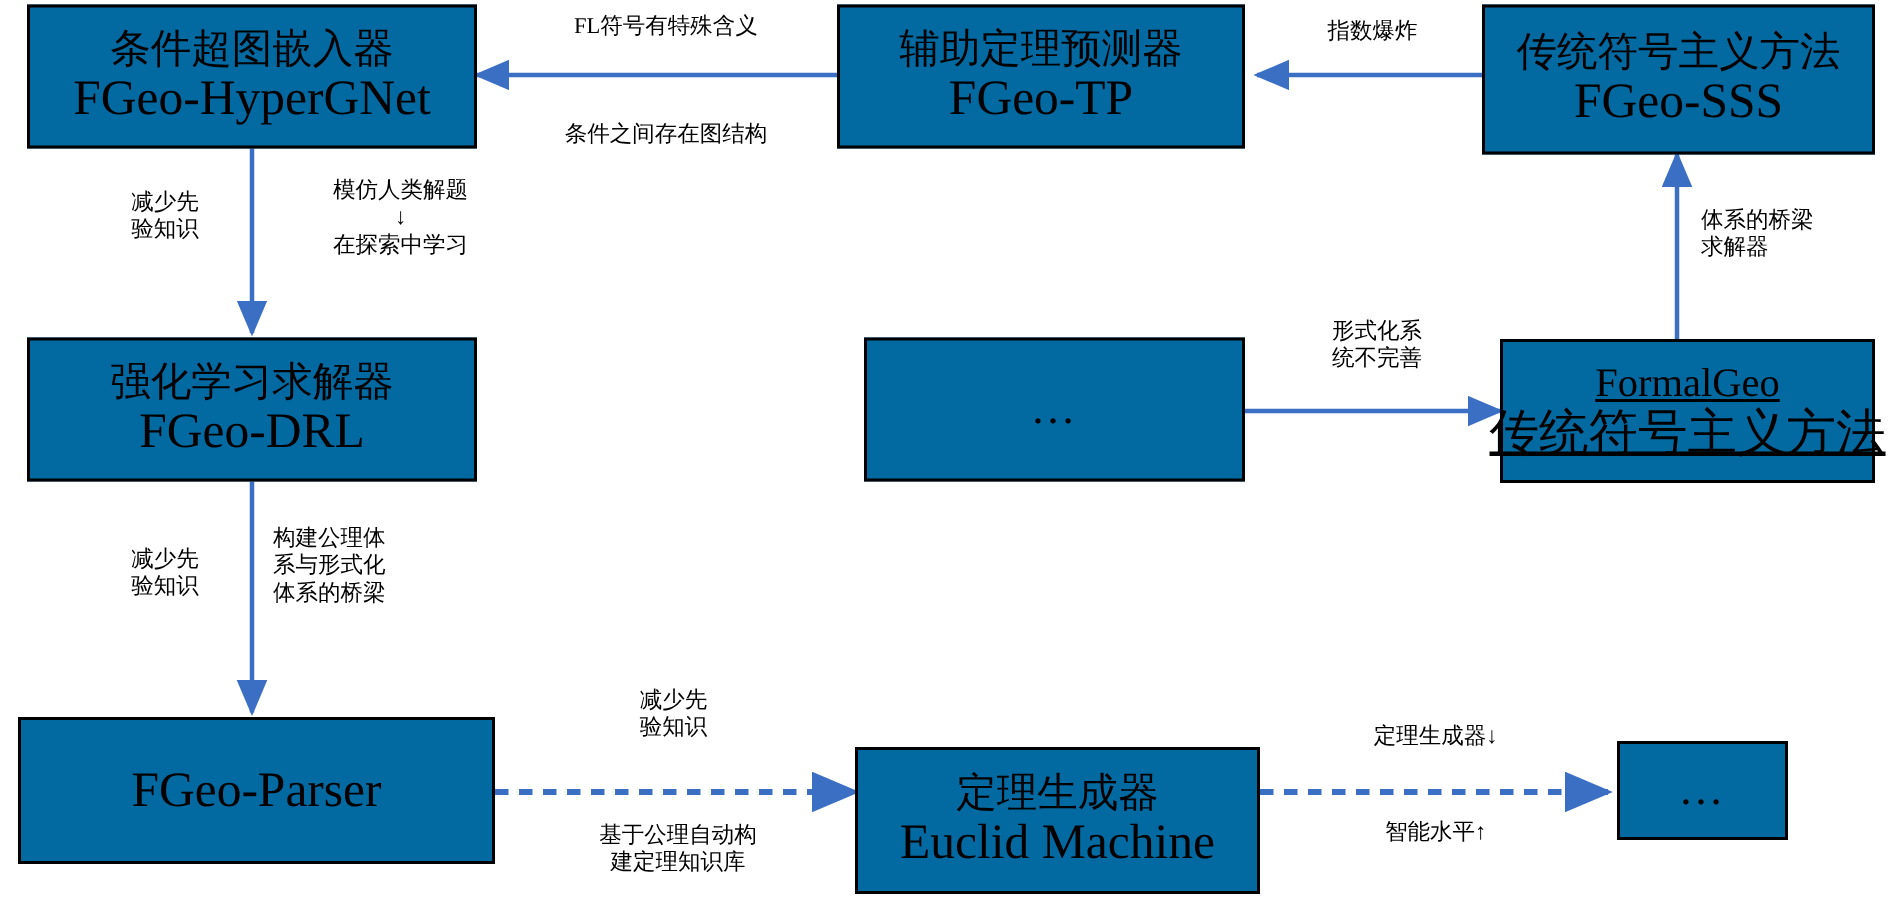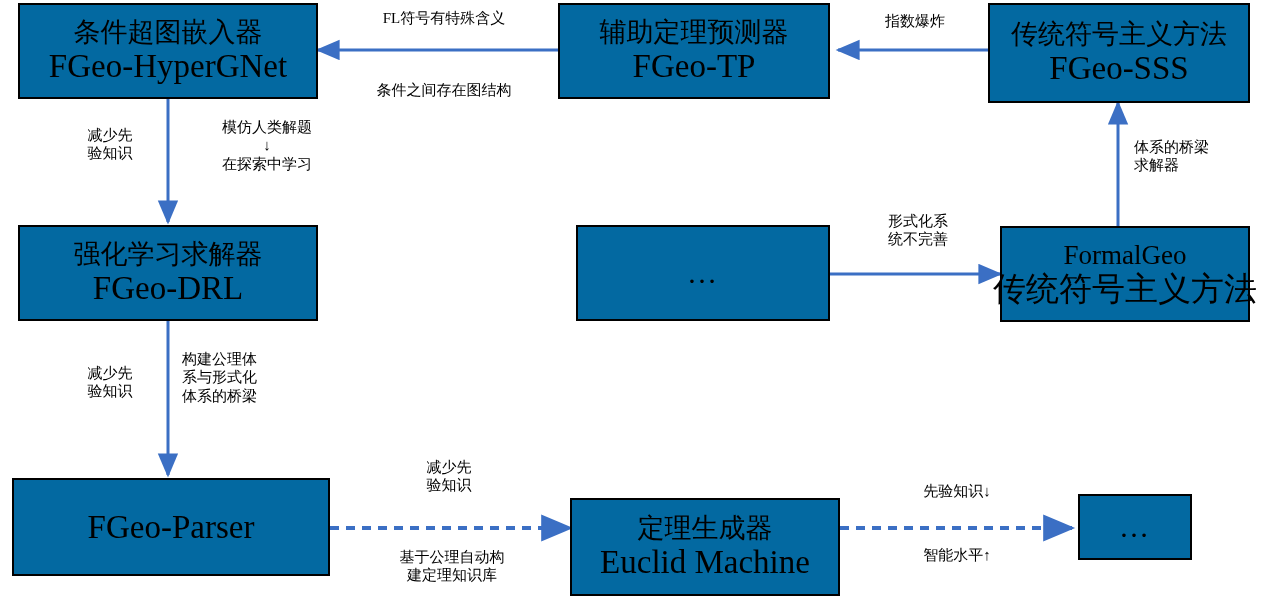--- a/index.html
+++ b/index.html
@@ -108,21 +108,21 @@
 
   <div class="node" style="left:18px; top:225px; width:300px; height:96px;">
     <div class="l1">强化学习求解器</div>
     <div class="l2">FGeo-DRL</div>
   </div>
 
   <div class="node ellipsis" style="left:576px; top:225px; width:254px; height:96px;">
     <div class="l1">…</div>
   </div>
 
-  <div class="node" style="left:1000px; top:226px; width:250px; height:96px;">
+  <div class="node" style="left:1000px; top:226px; width:250px; height:96px;text-decoration:underline;">
     <div class="l1">FormalGeo</div>
     <div class="l2">传统符号主义方法</div>
   </div>
 
   <div class="node" style="left:12px; top:478px; width:318px; height:98px;">
     <div class="l2">FGeo-Parser</div>
   </div>
 
   <div class="node" style="left:570px; top:478px; width:270px; height:98px;margin-top:20px;">
     <div class="l1">定理生成器</div>
@@ -158,17 +158,17 @@
   <div class="edge-label" style="left:182px; top:350px; width:146px; text-align:left;">构建公理体
 系与形式化
 体系的桥梁</div>
 
   <div class="edge-label" style="left:394px; top:458px; width:110px; text-align:center;">减少先
 验知识</div>
 
   <div class="edge-label" style="left:348px; top:548px; width:208px; text-align:center;">基于公理自动构
 建定理知识库</div>
 
-  <div class="edge-label" style="left:882px; top:482px; width:150px; text-align:center;">先验知识↓</div>
+  <div class="edge-label" style="left:882px; top:482px; width:150px; text-align:center;">定理生成器↓</div>
 
   <div class="edge-label" style="left:882px; top:546px; width:150px; text-align:center;">智能水平↑</div>
 
 </div>
 
 </body></html>

